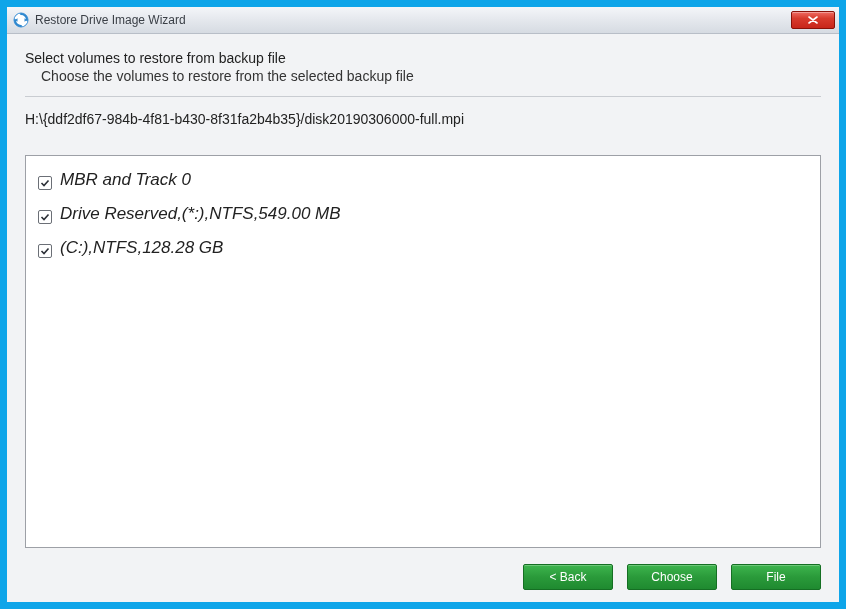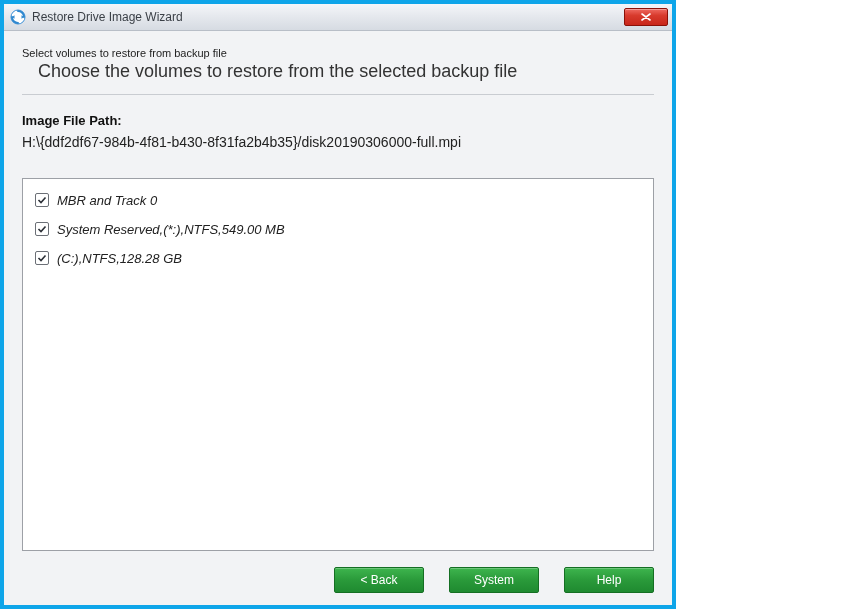--- a/index.html
+++ b/index.html
@@ -5,22 +5,22 @@
   * { box-sizing: border-box; }
   html, body {
     margin: 0; padding: 0;
     width: 850px; height: 609px;
     font-family: "Segoe UI", Tahoma, Arial, sans-serif;
     font-size: 12px;
     background: #fff;
     overflow: hidden;
   }
   .window {
-    width: 676px; height: 609px;
-    border: 4px solid #0ea5e9;
+    width: 846px; height: 609px;
+    border: 7px solid #0ea5e9;
     background: #fff;
     display: flex;
     flex-direction: column;
   }
   .titlebar {
     height: 27px;
     background: linear-gradient(to bottom, #f4f6f9 0%, #e6e9ee 45%, #d6dbe2 100%);
     border-bottom: 1px solid #b8bec7;
     display: flex;
     align-items: center;
@@ -48,26 +48,26 @@
   .content {
     flex: 1;
     background: #f2f3f5;
     padding: 14px 18px 12px 18px;
     display: flex;
     flex-direction: column;
     min-height: 0;
   }
   .heading1 {
     color: #222;
-    font-size: 11px;
+    font-size: 14px;
     margin: 2px 0 2px 0;
   }
   .heading2 {
     color: #333;
-    font-size: 18px;
+    font-size: 14px;
     margin: 0 0 12px 16px;
   }
   .hr {
     border: none;
     border-top: 1px solid #c9ccd1;
     margin: 0 0 14px 0;
   }
   .section-label {
     font-weight: 700;
     color: #111;
@@ -83,43 +83,43 @@
   .volumes-box {
     flex: 1;
     background: #fff;
     border: 1px solid #9da0a6;
     margin-top: 6px;
     padding: 14px 12px;
     overflow: auto;
   }
   .vol-item {
     display: flex;
-    align-items: flex-start;
+    align-items: flex-end;
     gap: 8px;
     margin-bottom: 14px;
-    font-size: 13px;
+    font-size: 17px;
   }
   .vol-item:last-child { margin-bottom: 6px; }
   .vol-label {
     font-style: italic;
     color: #222;
   }
   .chk {
     width: 14px; height: 14px;
     border: 1px solid #6b6f76;
     background: #fff;
     border-radius: 2px;
     display: inline-flex; align-items: center; justify-content: center;
     flex-shrink: 0;
   }
   .chk svg { display: block; }
   .button-row {
     display: flex;
     justify-content: flex-end;
-    gap: 25px;
+    gap: 14px;
     padding-top: 16px;
   }
   .btn {
     min-width: 90px;
     height: 26px;
     background: linear-gradient(to bottom, #3eb54e 0%, #2a9a3a 50%, #1f8a30 100%);
     border: 1px solid #156f23;
     color: #fff;
     font-size: 12px;
     border-radius: 2px;
@@ -150,50 +150,49 @@
         <path d="M1 1 L9 7 M9 1 L1 7" stroke="#fff" stroke-width="1.6" stroke-linecap="round"></path>
       </svg>
     </div>
   </div>
 
   <div class="content">
     <div class="heading1">Select volumes to restore from backup file</div>
     <div class="heading2">Choose the volumes to restore from the selected backup file</div>
     <hr class="hr">
 
-    <div class="section-label">Image File Path:</div>
     <div class="path-value">H:\{ddf2df67-984b-4f81-b430-8f31fa2b4b35}/disk20190306000-full.mpi</div>
 
 
     <div class="volumes-box">
       <div class="vol-item">
         <span class="chk">
           <svg width="10" height="10" viewBox="0 0 10 10">
               <path d="M1.5 5 L4 7.5 L8.5 2.5" fill="none" stroke="#2b2f36" stroke-width="1.6"></path>
             </svg>
         </span>
         <span class="vol-label">MBR and Track 0</span>
       </div>
       <div class="vol-item">
         <span class="chk">
           <svg width="10" height="10" viewBox="0 0 10 10">
               <path d="M1.5 5 L4 7.5 L8.5 2.5" fill="none" stroke="#2b2f36" stroke-width="1.6"></path>
             </svg>
         </span>
-        <span class="vol-label">System Reserved,(*:),NTFS,549.00 MB</span>
+        <span class="vol-label">Drive Reserved,(*:),NTFS,549.00 MB</span>
       </div>
       <div class="vol-item">
         <span class="chk">
           <svg width="10" height="10" viewBox="0 0 10 10">
               <path d="M1.5 5 L4 7.5 L8.5 2.5" fill="none" stroke="#2b2f36" stroke-width="1.6"></path>
             </svg>
         </span>
         <span class="vol-label">(C:),NTFS,128.28 GB</span>
       </div>
     </div>
 
     <div class="button-row">
       <div class="btn">&lt; Back</div>
-      <div class="btn">System</div>
-      <div class="btn">Help</div>
+      <div class="btn">Choose</div>
+      <div class="btn">File</div>
     </div>
   </div>
 </div>
 
 </body></html>

